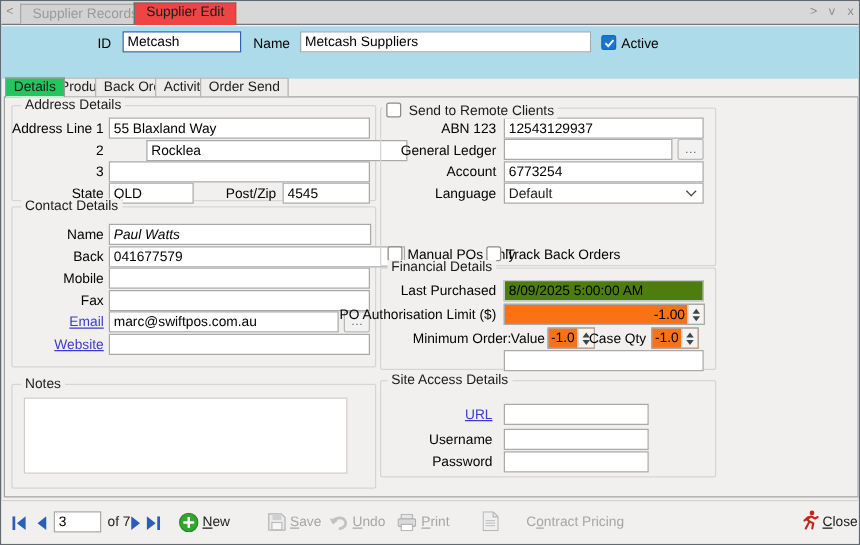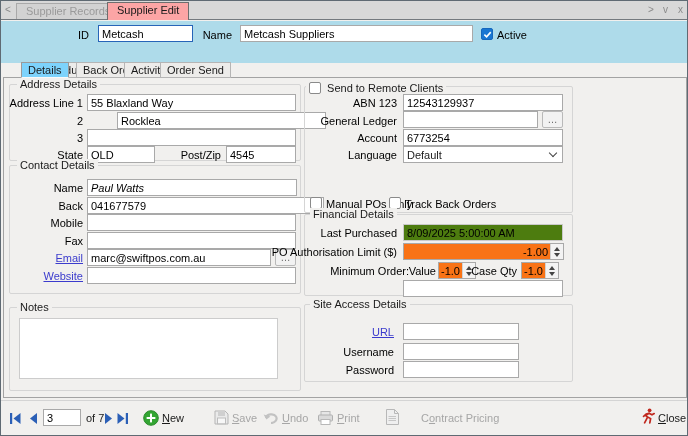--- a/index.html
+++ b/index.html
@@ -9,36 +9,36 @@
          border:1px solid #5f6a73; overflow:hidden; font-size:11px; color:#1a1a1a; }
   .lbl { position:absolute; white-space:nowrap; font-size:11px; color:#000; }
   .link { color:#3b3bcd; text-decoration:underline; }
   
   .strip { position:absolute; left:0; top:0; width:100%; height:19px;
            background:#d8d8d8; border-bottom:1px solid #74797e; }
   .strip-btn { position:absolute; top:3px; font-size:10px; color:#8b8b8b; cursor:default; }
   .doc-tab { position:absolute; top:2px; height:16px; line-height:15px; padding:0 9px;
              font-size:11px; border:1px solid #a9a9a9; border-bottom:none; background:#d2d2d2; }
   .doc-tab.inactive span { color:#9a9a9a; }
-  .doc-tab.active { top:1px; height:18px; background:#fca5a5; border-color:#6e6e6e; z-index:3; }
+  .doc-tab.active { top:1px; height:18px; background:#ef4444; border-color:#6e6e6e; z-index:3; }
   
   .hdr { position:absolute; left:0; top:20px; width:100%; height:42px; background:#aedbea; }
   .tin { position:absolute; height:17px; border:1px solid #a9a9a9; background:#fff;
          font:11px "Liberation Sans", sans-serif; padding:0 3px; outline:none; }
   .tin.focus { border:1px solid #2764b8; }
   .tin.ro { background:#4d7c0f; border-color:#c9c9c9; }
   
   .cb { position:absolute; width:12px; height:12px; background:#fff;
         border:1px solid #8a8a8a; border-radius:2px; display:flex;
         align-items:center; justify-content:center; }
   .cb.on { background:#1976d2; border-color:#1667bd; }
   
   .ptab { position:absolute; top:61px; height:16px; line-height:15px; padding:0 6px;
           font-size:11px; background:#edecea; border:1px solid #b5b5b5; z-index:1; }
-  .ptab.active { background:#7dd3fc; border-color:#9a9a9a; border-bottom:1px solid #fafaf9; z-index:2; height:16px;margin-left:17px; }
+  .ptab.active { background:#22c55e; border-color:#9a9a9a; border-bottom:1px solid #fafaf9; z-index:2; height:16px; }
   .panel { position:absolute; left:2px; top:76px; width:684px; height:321px;
            border:1px solid #a3a3a3; background:#f1f0ee; }
   
   .grp { position:absolute; border:1px solid #d5d5d5; border-radius:2px; }
   .cap { position:absolute; background:#f1f0ee; padding:0 3px; font-size:11px; white-space:nowrap; z-index:2; }
   
   .mini-btn { position:absolute; width:21px; height:17px; background:#f2f2f2;
               border:1px solid #b9b9b9; border-radius:2px; color:#666; font-size:10px;
               display:flex; align-items:center; justify-content:center; }
   

